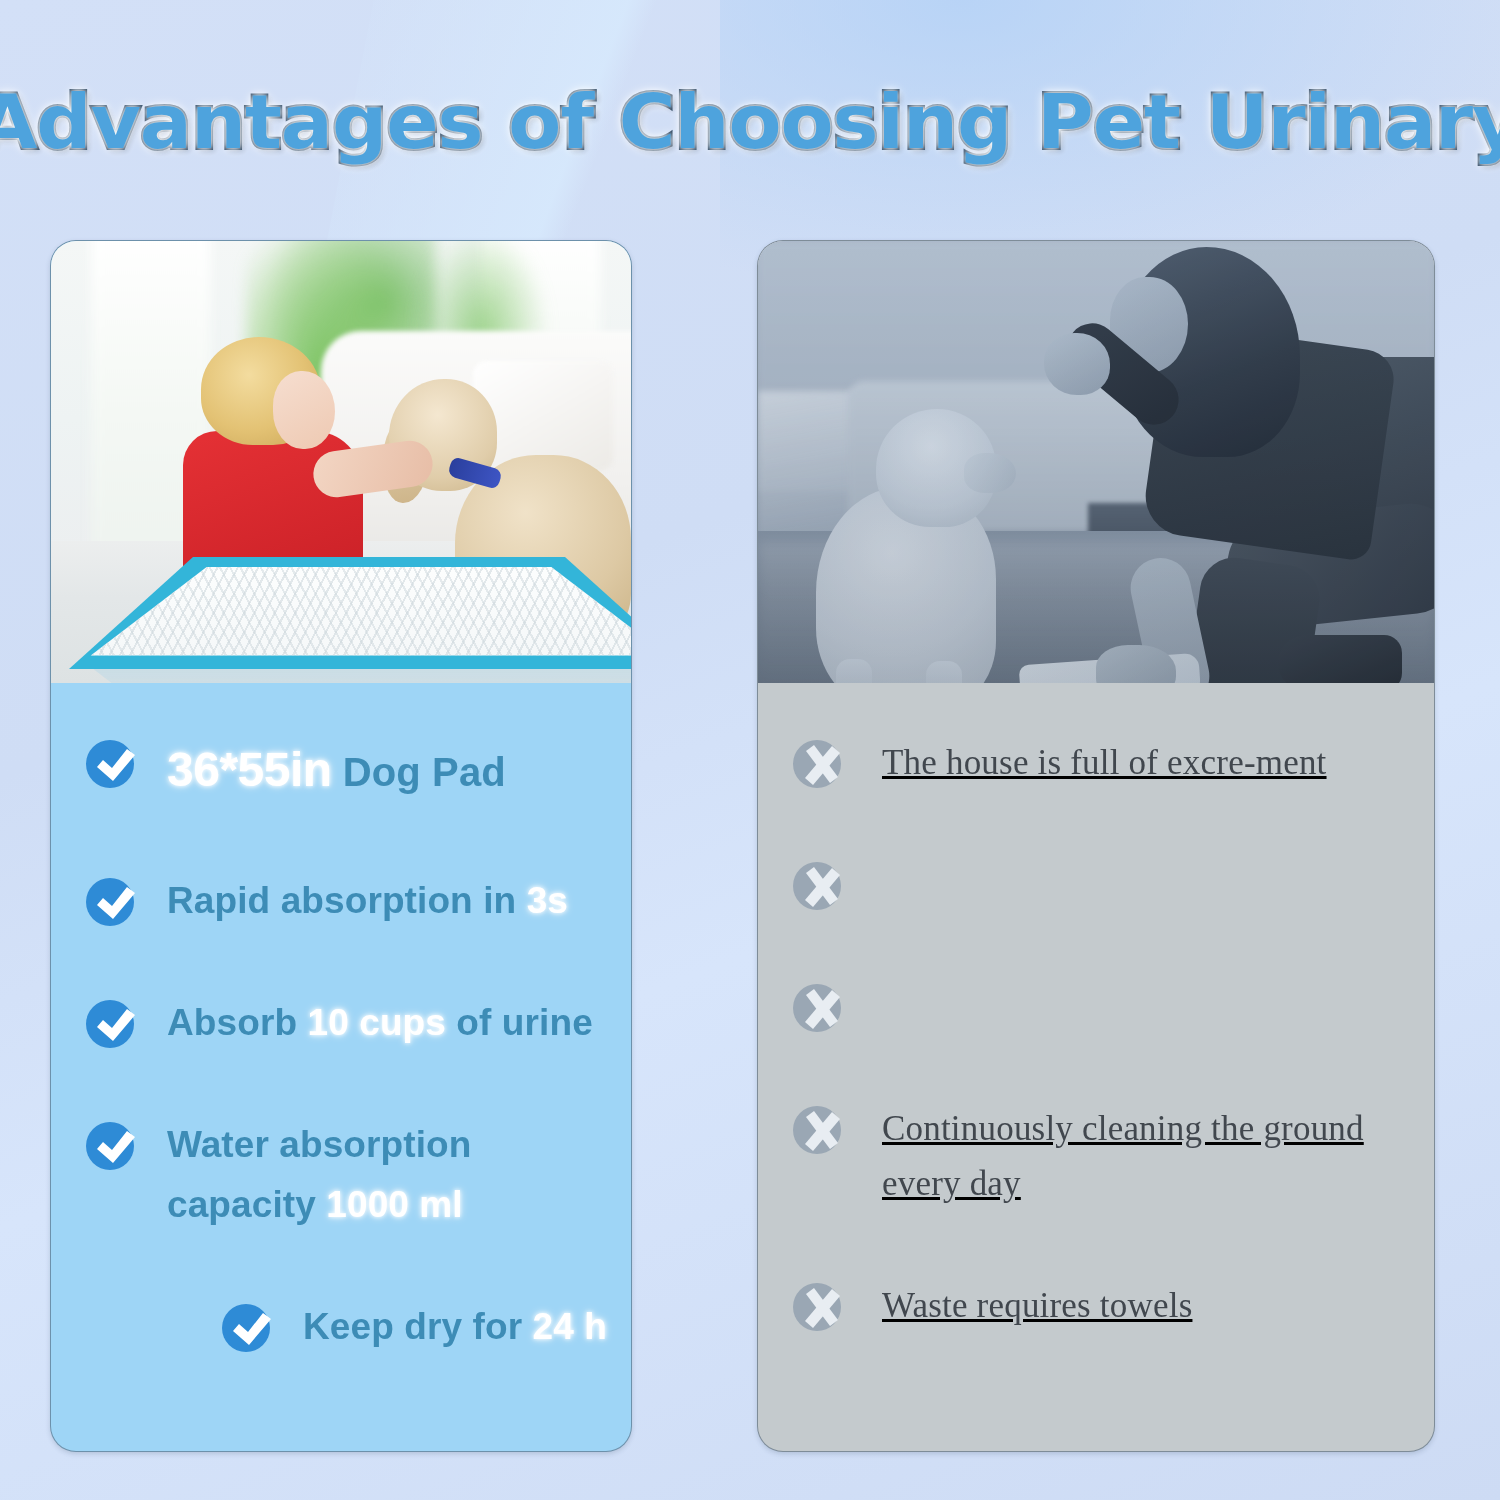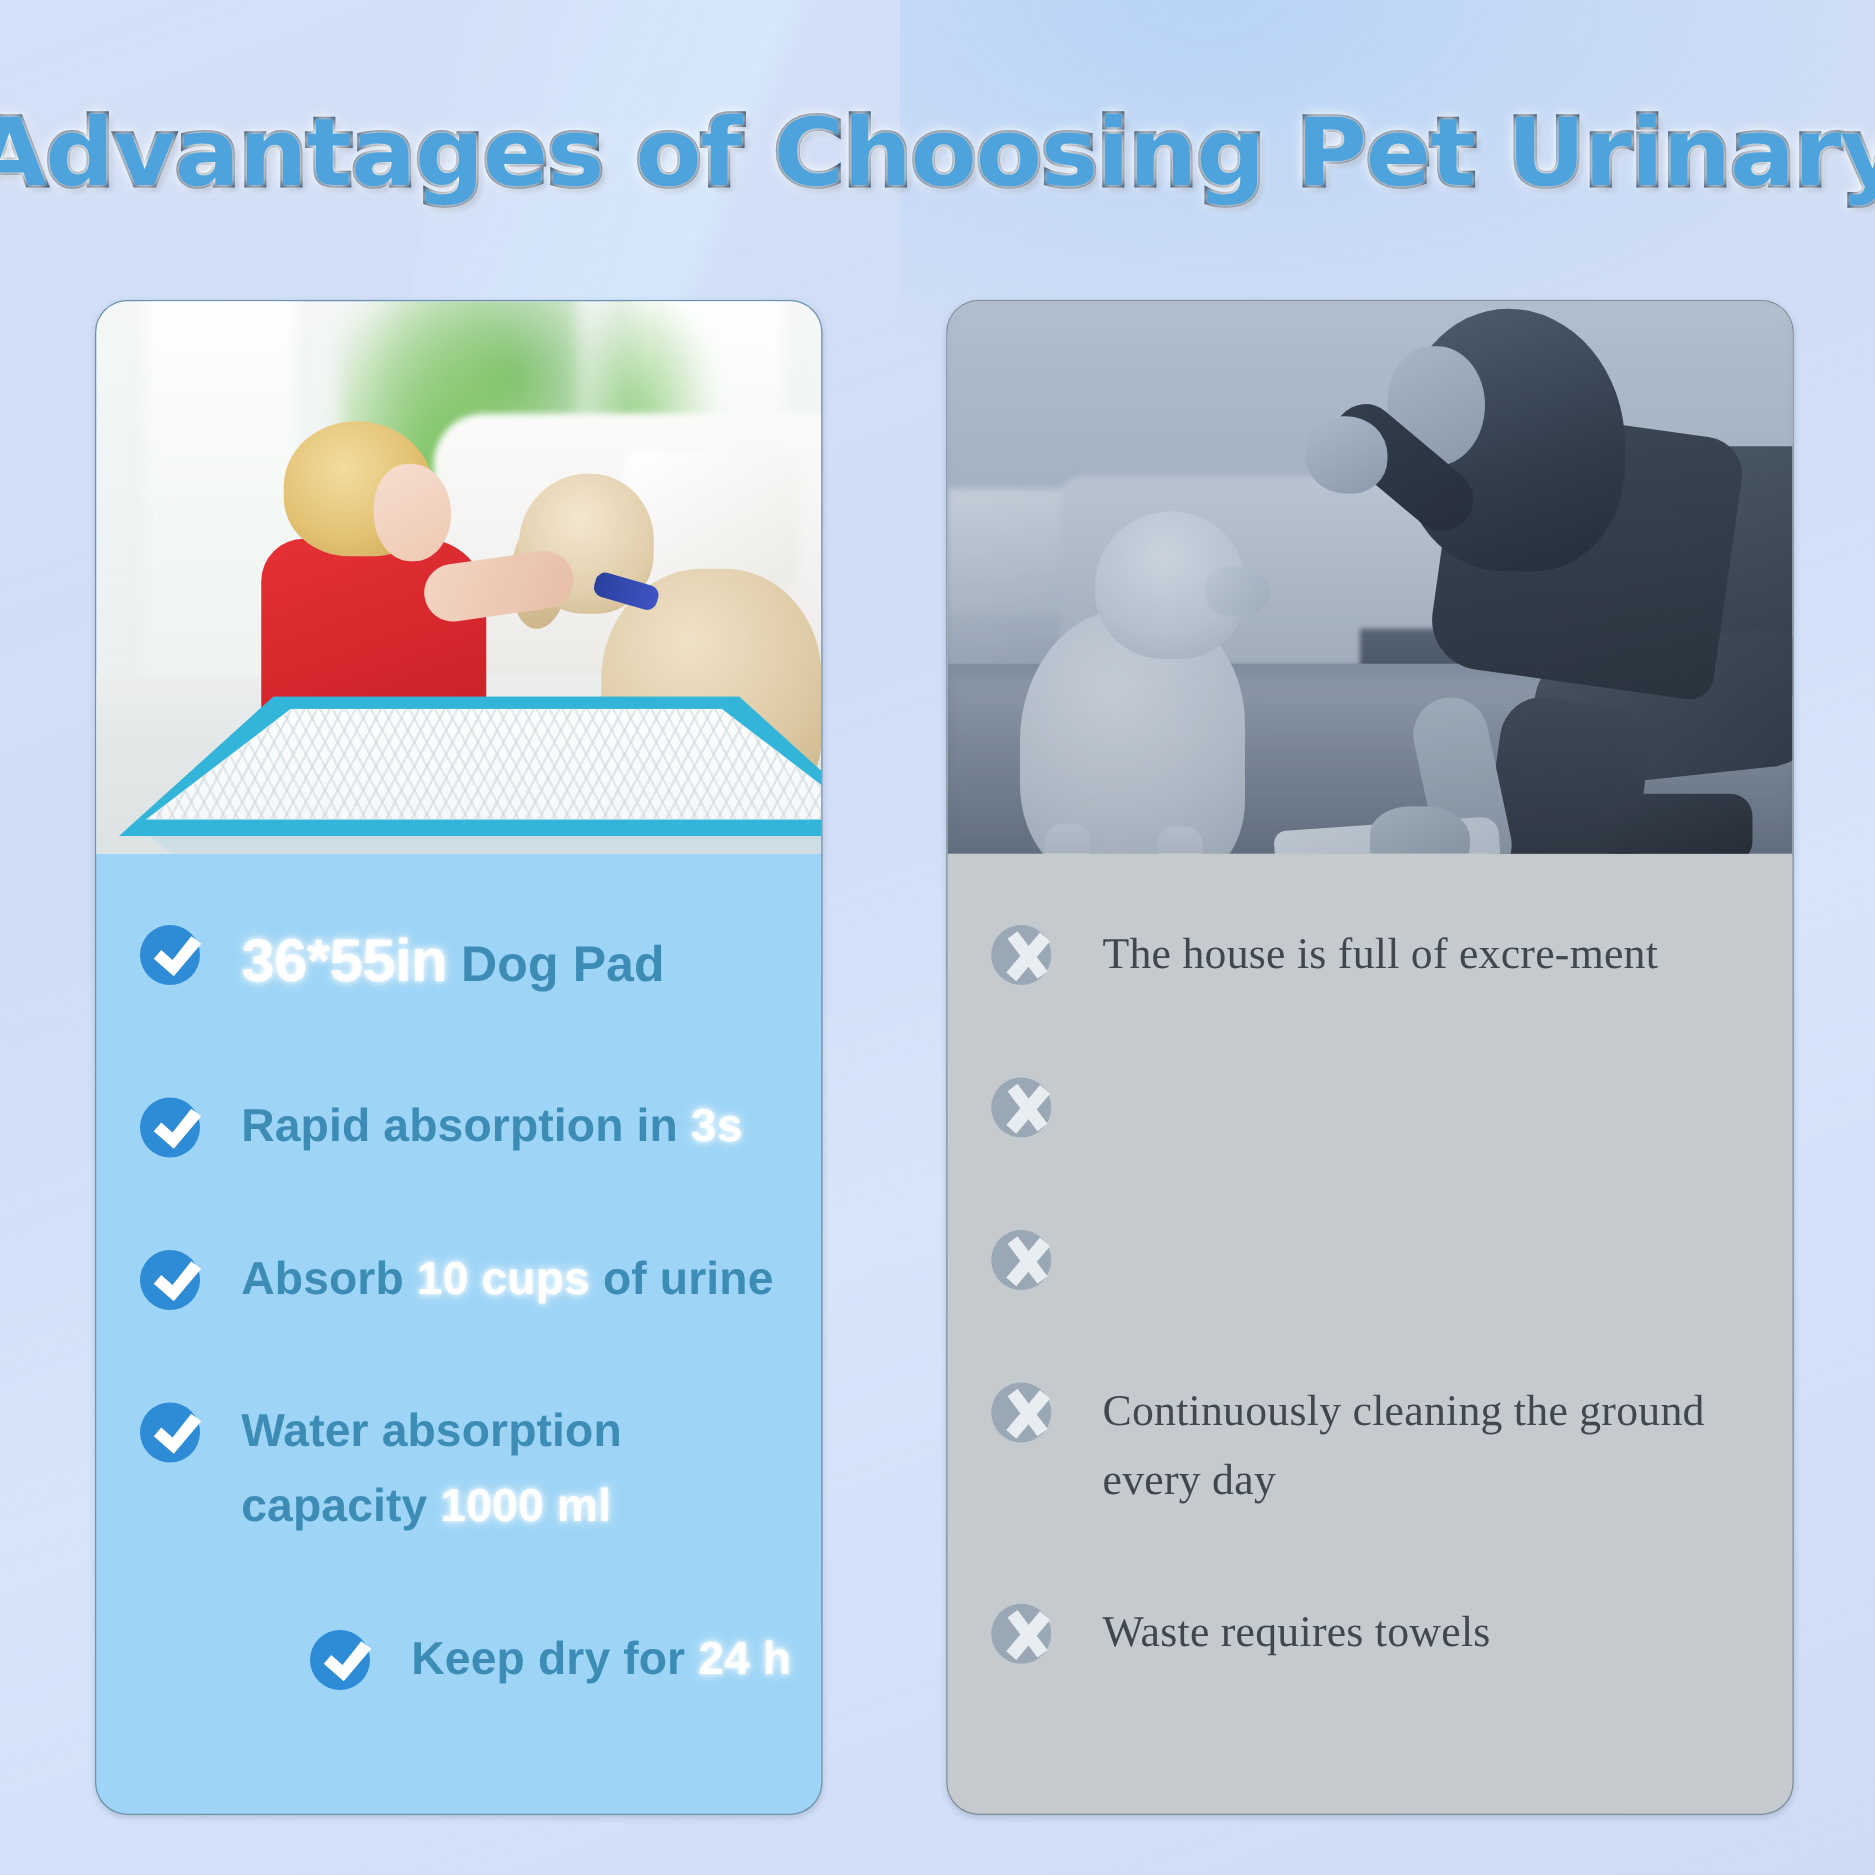--- a/index.html
+++ b/index.html
@@ -66,21 +66,21 @@
   
   .panel {
     position: absolute;
     top: 240px;
     height: 1212px;
     border-radius: 26px;
     overflow: hidden;
     border: 1px solid rgba(70,90,110,.55);
     box-shadow: 0 2px 5px rgba(40,60,90,.18);
   }
-  #panel-left  { left: 76px;  width: 582px; background: #9ed5f6; }
+  #panel-left  { left: 50px;  width: 582px; background: #9ed5f6; }
   #panel-right { left: 757px; width: 678px; background: #c4cacd; }
 
   .photo { position: relative; width: 100%; height: 442px; overflow: hidden; }
 
   
   #photo-left {
     background:
       linear-gradient(180deg, #f4f7f6 0%, #eef3f3 40%, #eceff0 70%, #e9edee 100%);
   }
   #pl-window-a, #pl-window-b {
@@ -338,21 +338,21 @@
   
   .list { padding: 48px 0 0 0; }
 
   .row {
     display: flex;
     align-items: flex-start;
     padding: 0 24px 0 32px;
   }
   #list-left .row  { margin-bottom: 60px; }
   #list-left .row:last-child { margin-bottom: 0; justify-content: flex-end; }
-  #list-right .row { margin-bottom: 62px; }
+  #list-right .row { margin-bottom: 62px; text-decoration: underline; }
   #list-right .row:last-child { margin-bottom: 0; text-align: right; }
 
   
   .ico { flex: 0 0 auto; width: 58px; height: 58px; position: relative; margin-top: 2px; }
   .ico svg { display: block; width: 58px; height: 58px; }
 
   
   .txt-left {
     margin-left: 26px;
     font-family: "Liberation Sans", sans-serif;

